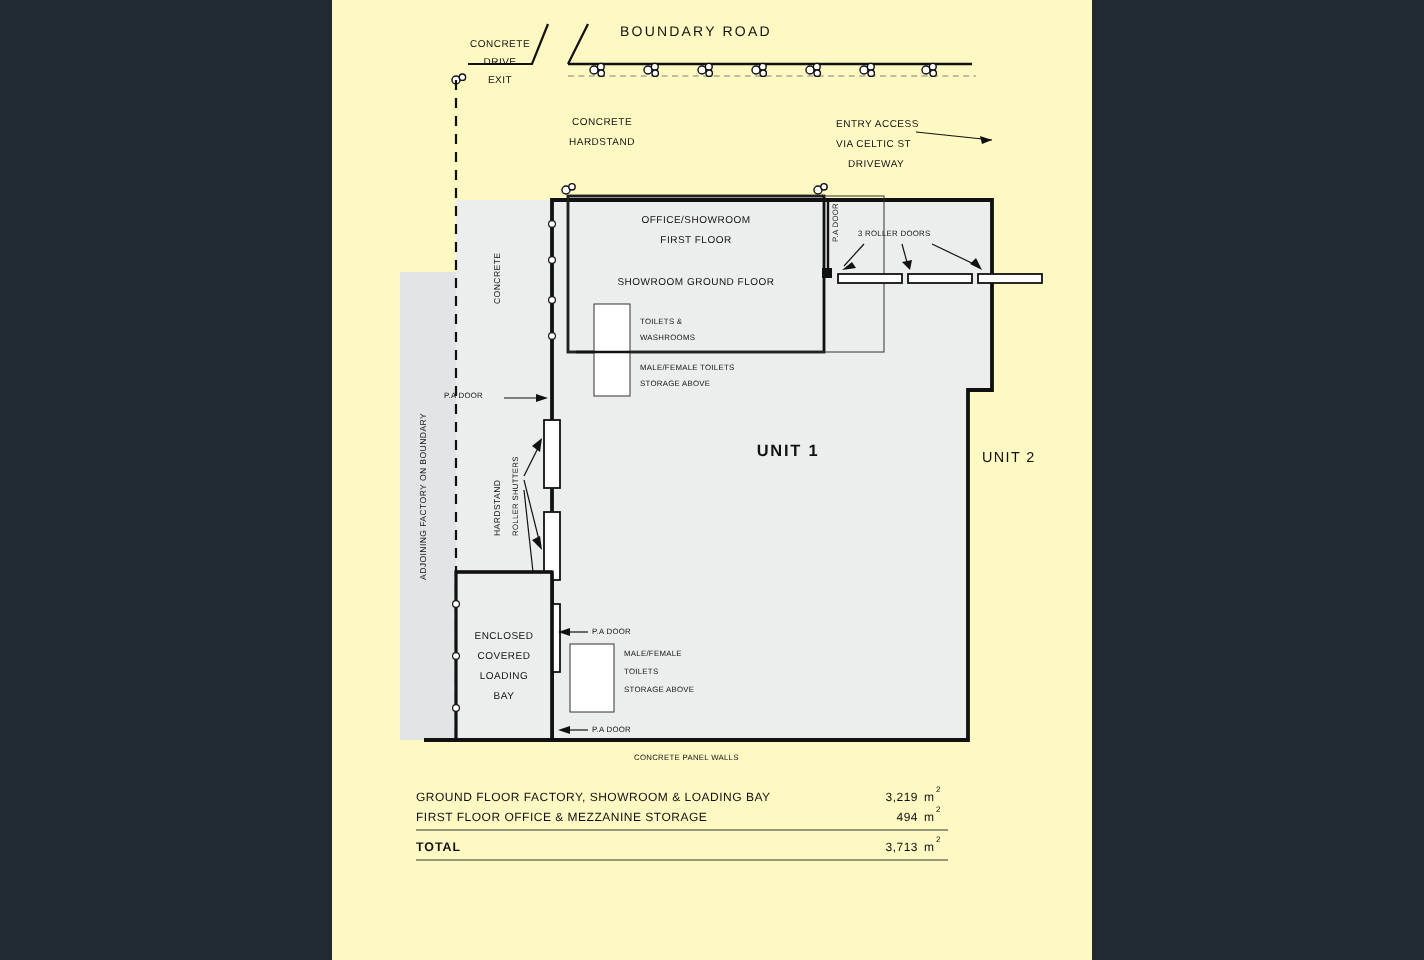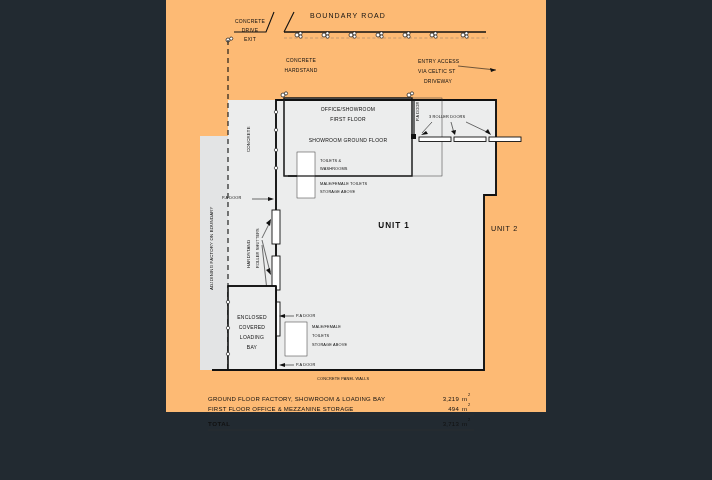--- a/index.html
+++ b/index.html
@@ -6,22 +6,22 @@
   html,body{margin:0;padding:0;}
   body{
     width:712px;height:480px;
     background:#222a31;
     font-family:"Liberation Sans",sans-serif;
     overflow:hidden;
   }
   #page{
     position:absolute;
     left:166px;top:0;
-    width:380px;height:412px;
-    background:#fdba74;
+    width:380px;height:480px;
+    background:#fef9c3;
   }
   .plan{
     position:absolute;
     left:0;top:0;
     width:380px;height:480px;
   }
   svg{display:block;}
   text{
     font-family:"Liberation Sans",sans-serif;
     fill:#111111;

